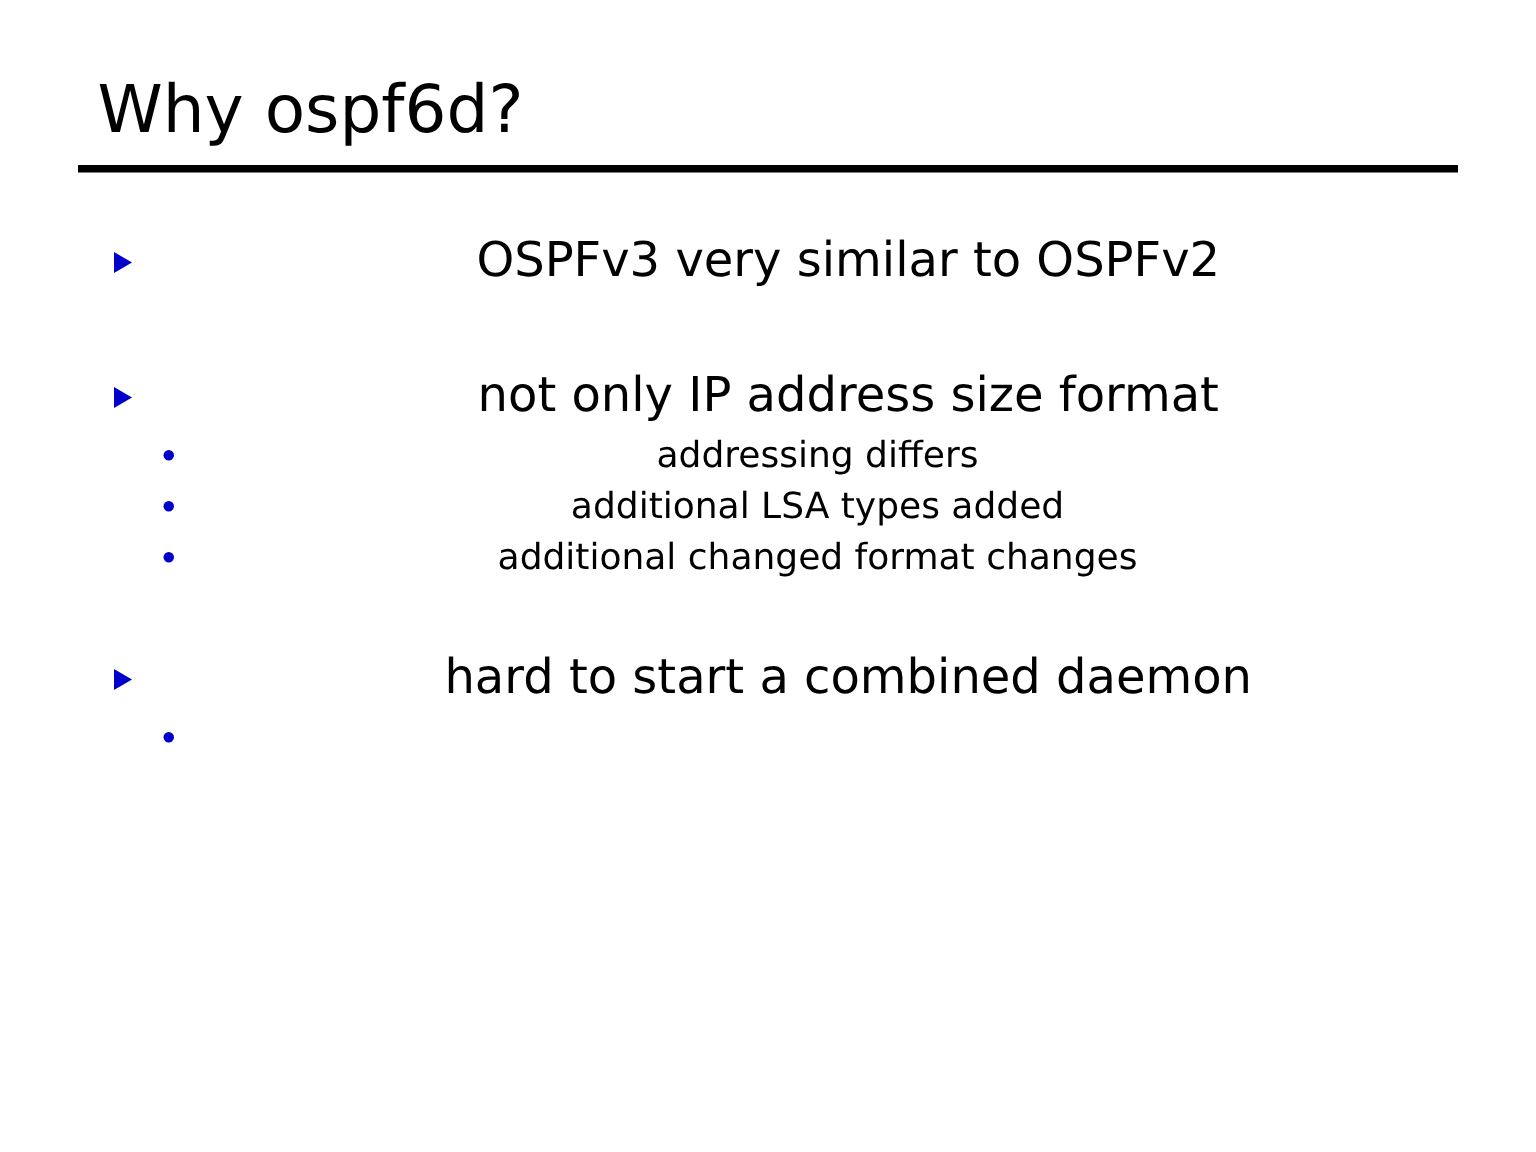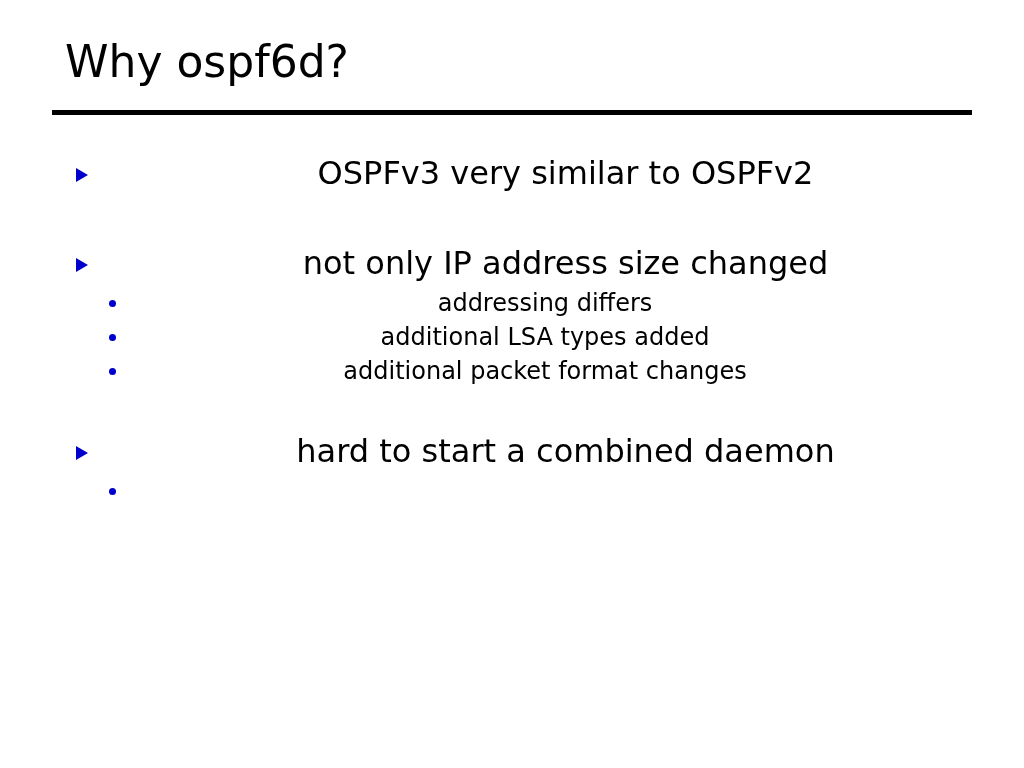--- a/index.html
+++ b/index.html
@@ -21,21 +21,21 @@
     position: relative;
     width: 1024px;
     height: 768px;
     background: #ffffff;
   }
 
   
   .slide-title {
     position: absolute;
     left: 65px;
-    top: 36px;
+    top: 48px;
     width: 900px;
     font-size: 44px;
     line-height: 52px;
     font-weight: 400;
     letter-spacing: 0px;
     color: #000000;
     white-space: nowrap;
   }
 
   .title-rule {
@@ -122,34 +122,34 @@
         <span class="marker-tri"></span>
         <span>OSPFv3 very similar to OSPFv2</span>
       </div>
     </div>
 
     <div class="gap-after-g1"></div>
 
     <div class="bullet-group">
       <div class="lvl1">
         <span class="marker-tri"></span>
-        <span>not only IP address size changed</span>
+        <span>not only IP address size format</span>
       </div>
       <div class="sub-list">
         <div class="lvl2">
           <span class="marker-dot"></span>
           <span>addressing differs</span>
         </div>
         <div class="lvl2">
           <span class="marker-dot"></span>
           <span>additional LSA types added</span>
         </div>
         <div class="lvl2">
           <span class="marker-dot"></span>
-          <span>additional packet format changes</span>
+          <span>additional changed format changes</span>
         </div>
       </div>
     </div>
 
     <div class="gap-after-g2"></div>
 
     <div class="bullet-group">
       <div class="lvl1">
         <span class="marker-tri"></span>
         <span>hard to start a combined daemon</span>

